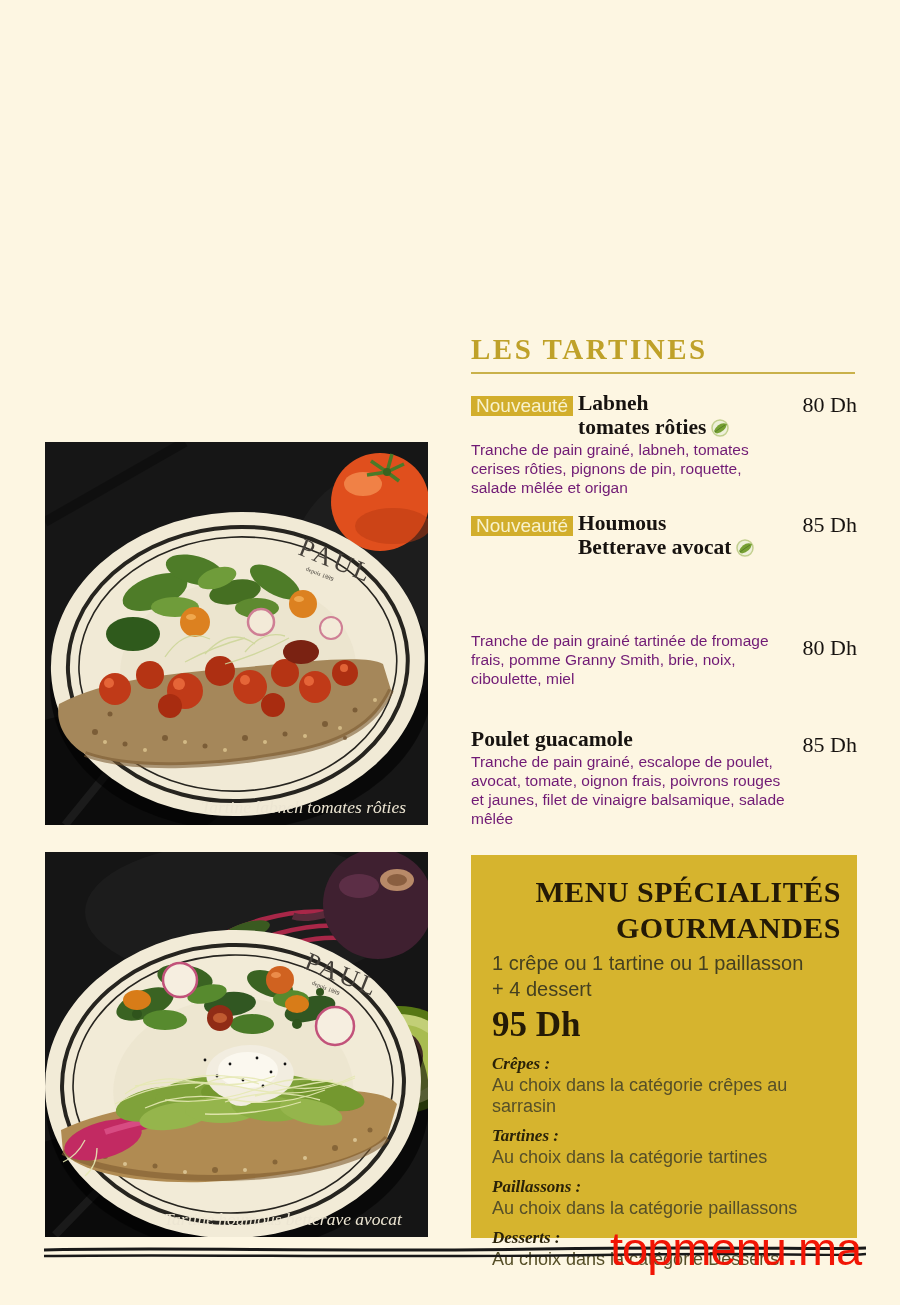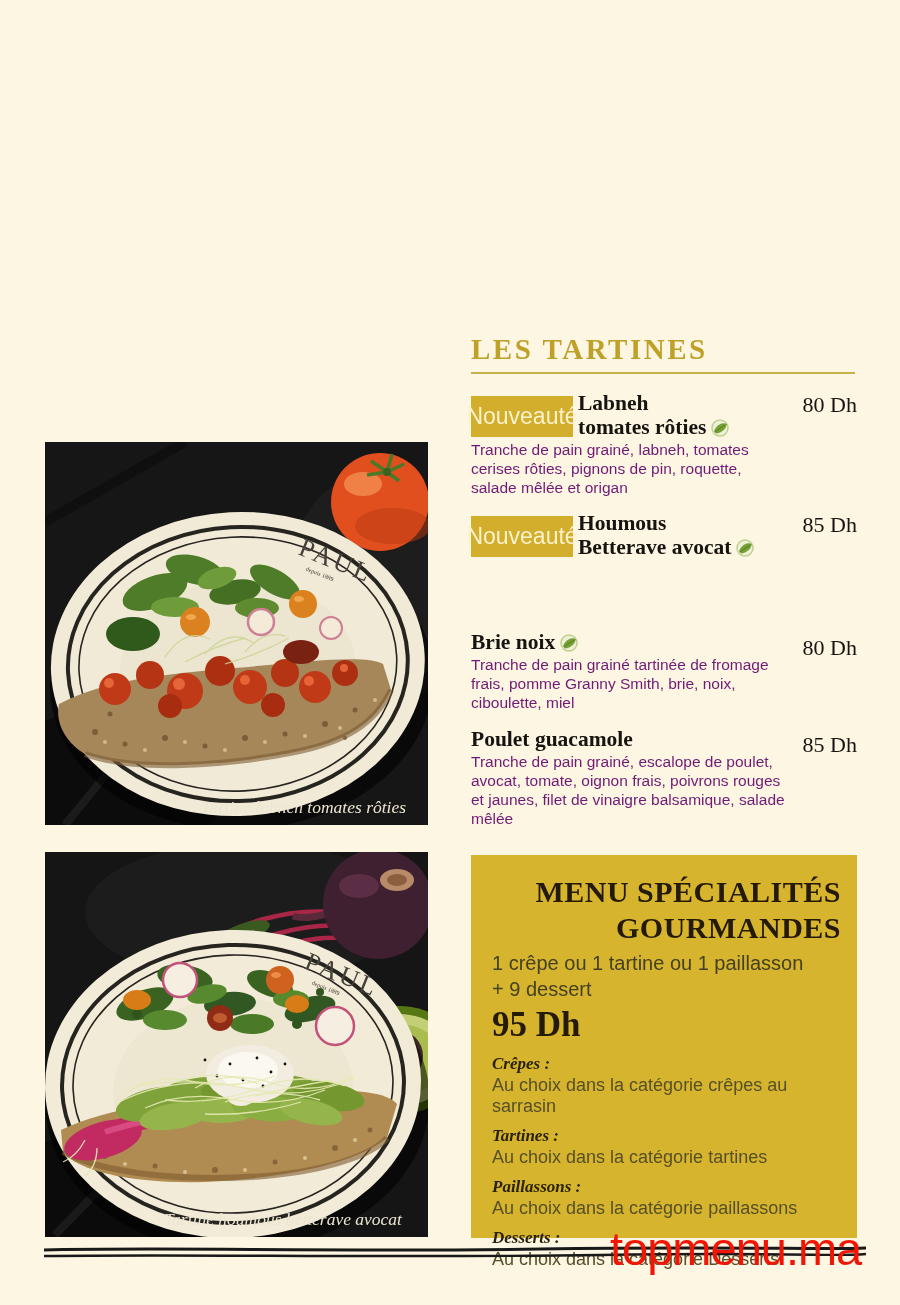--- a/index.html
+++ b/index.html
@@ -13,22 +13,22 @@
   
   .section-title{
     left:471px;top:333px;width:390px;
     font-family:"Liberation Serif",serif;font-weight:700;
     font-size:29px;letter-spacing:2.5px;color:#bfa129;
   }
   .title-rule{left:471px;top:372px;width:384px;height:2px;background:#c9b14a;}
 
   .item{position:absolute;left:471px;width:390px;}
   .badge{
-    position:absolute;left:0;top:5px;width:102px;height:41px;
-    background:#d2ae2c;color:#f8f2cd;font-size:23px;
+    position:absolute;left:0;top:5px;width:102px;height:20px;
+    background:#d2ae2c;color:#f8f2cd;font-size:19px;
     display:flex;align-items:center;justify-content:center;
   }
   .iname{
     font-family:"Liberation Serif",serif;font-weight:700;
     font-size:21.5px;line-height:24px;color:#171310;
   }
   .iname.pad{margin-left:107px;min-height:48px;}
   .iprice{
     position:absolute;right:4px;top:1px;
     font-family:"Liberation Serif",serif;font-size:22px;color:#171310;
@@ -104,47 +104,40 @@
     <span>Betterave avocat</span><svg class="leaf" width="20" height="18" viewBox="0 0 20 18">
         <circle cx="10" cy="9" r="8" fill="#eef0da" stroke="#c2cf8e" stroke-width="1.5"></circle>
         <path d="M4,12 Q9,2 17,5 Q15,13 7,14.5 Q5,14 4,12 Z" fill="#76a033"></path>
         <path d="M5,13 Q10,9 15,6" stroke="#557f26" stroke-width="1" fill="none"></path>
       </svg>
   </div>
   <div class="iprice">85 Dh</div>
 </div>
 
 <div class="item" style="top:630px">
-  <div class="iname">
-    <span>Brie noix</span><svg class="leaf" width="20" height="18" viewBox="0 0 20 18">
-        <circle cx="10" cy="9" r="8" fill="#eef0da" stroke="#c2cf8e" stroke-width="1.5"></circle>
-        <path d="M4,12 Q9,2 17,5 Q15,13 7,14.5 Q5,14 4,12 Z" fill="#76a033"></path>
-        <path d="M5,13 Q10,9 15,6" stroke="#557f26" stroke-width="1" fill="none"></path>
-      </svg>
-  </div>
   <div class="iprice" style="top:5px">80 Dh</div>
   <div class="idesc">Tranche de pain grainé tartinée de fromage frais, pomme Granny Smith, brie, noix, ciboulette, miel</div>
 </div>
 
 <div class="item" style="top:727px">
   <div class="iname">
     <span>Poulet guacamole</span>
   </div>
   <div class="iprice" style="top:5px">85 Dh</div>
   <div class="idesc">Tranche de pain grainé, escalope de poulet, avocat, tomate, oignon frais, poivrons rouges et jaunes, filet de vinaigre balsamique, salade mêlée</div>
 </div>
 
 <div class="abs menu-box">
   <div class="mb-title">
     <span>MENU SPÉCIALITÉS</span><br>
     <span>GOURMANDES</span>
   </div>
   <div class="mb-sub">
     <span>1 crêpe ou 1 tartine ou 1 paillasson</span><br>
-    <span>+ 9 dessert</span>
+    <span>+ 4 dessert</span>
   </div>
   <div class="mb-price">95 Dh</div>
 
   <div class="mb-cat">
     <div class="mb-cat-label">Crêpes :</div>
     <div class="mb-cat-text">Au choix dans la catégorie crêpes au sarrasin</div>
   </div>
   <div class="mb-cat">
     <div class="mb-cat-label">Tartines :</div>
     <div class="mb-cat-text">Au choix dans la catégorie tartines</div>

